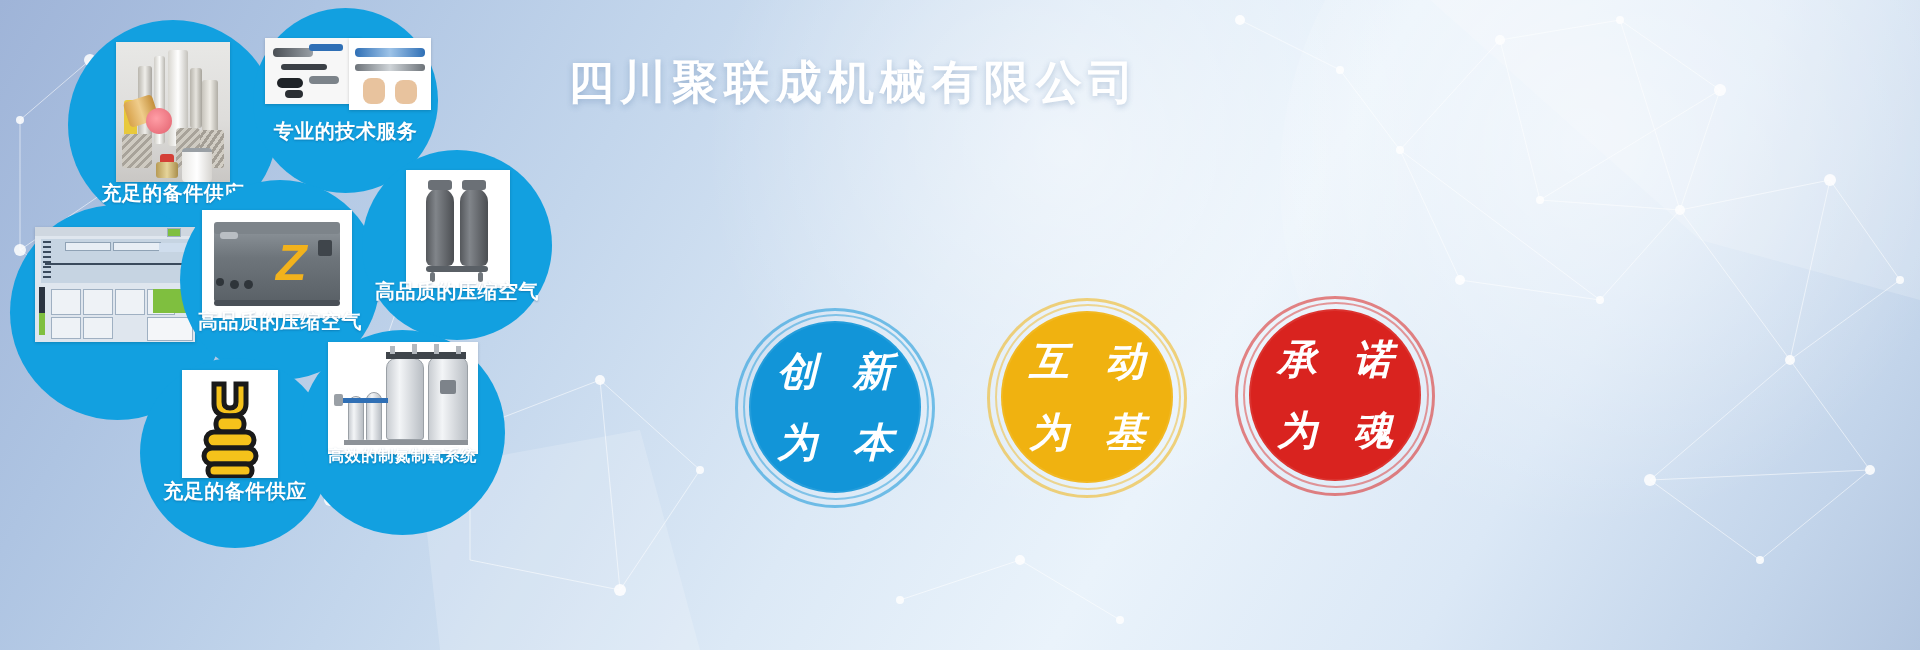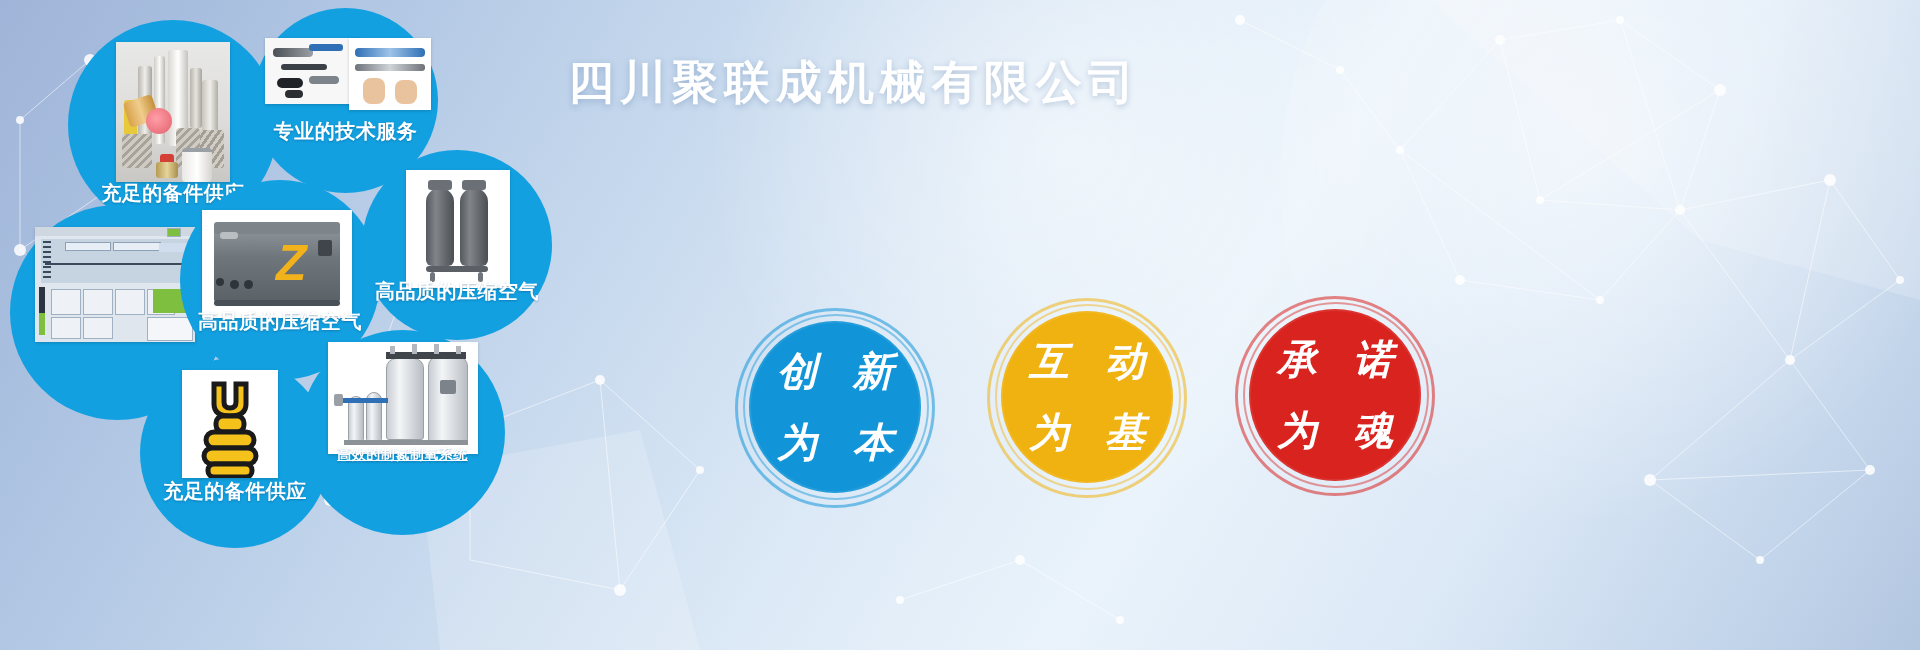--- a/index.html
+++ b/index.html
@@ -317,21 +317,21 @@
           <div class="psa-pipe" style="left:106px;top:2px;width:5px;height:10px;"></div>
           <div class="psa-pipe" style="left:128px;top:4px;width:5px;height:8px;"></div>
           <div class="cyl" style="left:112px;top:38px;width:16px;height:14px;background:#7d838a;border-radius:2px;"></div>
           <div class="psa-tank" style="left:20px;top:54px;width:14px;height:44px;"></div>
           <div class="psa-tank" style="left:38px;top:50px;width:14px;height:48px;"></div>
           <div class="psa-pipe" style="left:8px;top:56px;width:52px;height:5px;background:#2f6fb5;"></div>
           <div class="cyl" style="left:6px;top:52px;width:9px;height:12px;background:#9aa0a6;border-radius:2px;"></div>
           <div class="psa-pipe" style="left:16px;top:98px;width:124px;height:5px;background:#8d9298;"></div>
         </div>
       </div>
-      <div class="cap" style="top:116px;font-size:14px;text-decoration:underline;">高效的制氮制氧系统</div>
+      <div class="cap" style="top:116px;font-size:16px;">高效的制氮制氧系统</div>
     </div>
 
   </div>
 
   <div class="headline">四川聚联成机械有限公司</div>
 
   <div class="seals">
 
     <div class="seal seal-blue" style="left:0;top:20px;">
       <div class="ring"></div>

